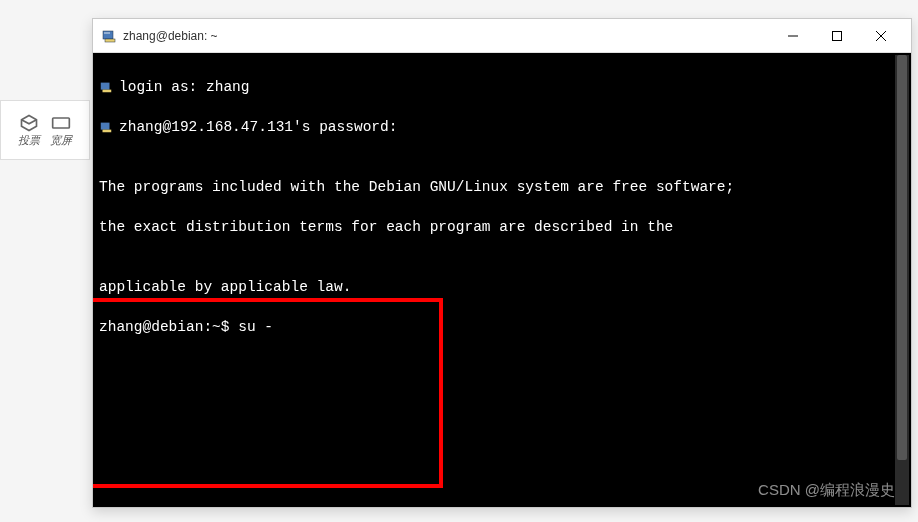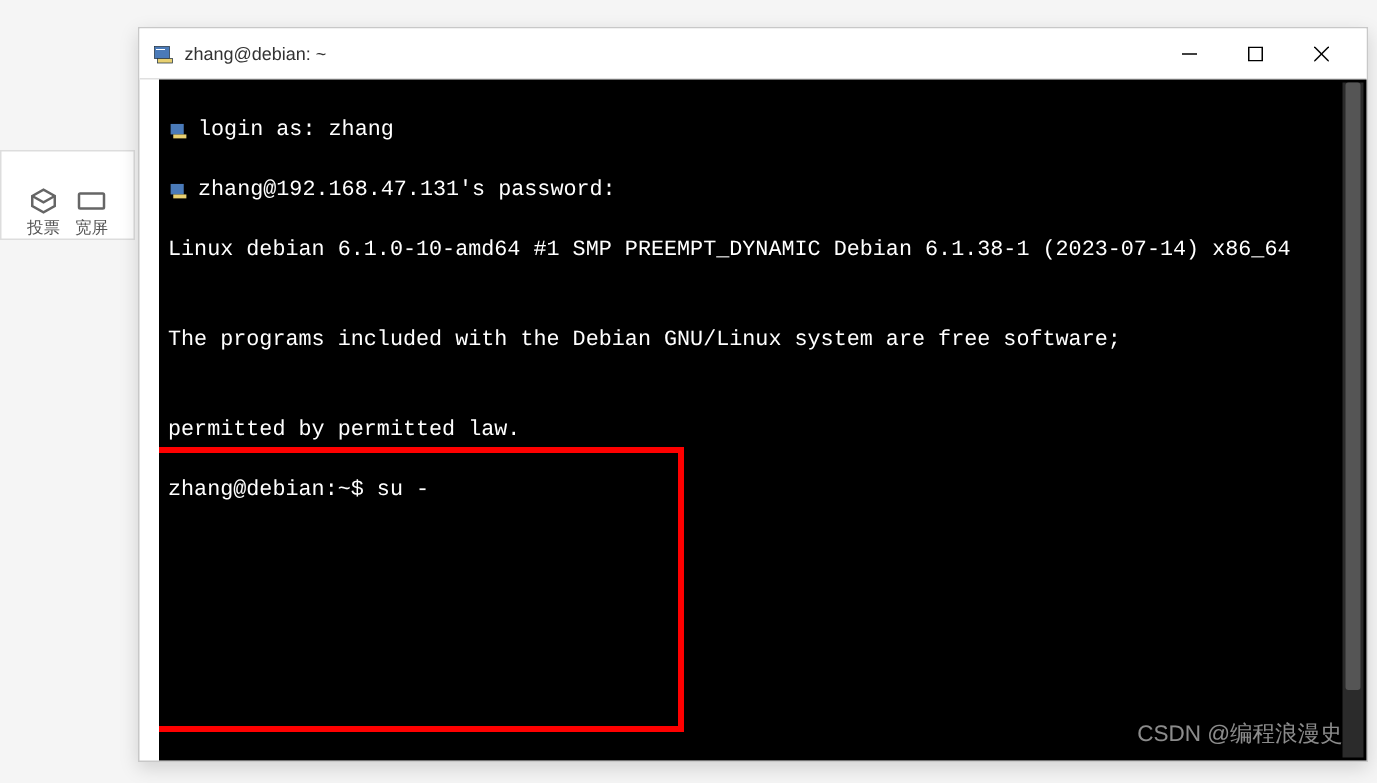--- a/index.html
+++ b/index.html
@@ -14,23 +14,24 @@
     .left-panel {
       position: absolute;
       left: 0;
       top: 100px;
       width: 90px;
       height: 60px;
       background: #fff;
       border: 1px solid #ddd;
       display: flex;
       flex-direction: row;
-      align-items: flex-end;
+      align-items: center;
       justify-content: center;
       gap: 10px;
+      font-style: italic;
     }
     .left-item {
       display: flex;
       flex-direction: column;
       align-items: center;
       font-size: 11px;
       color: #555;
       cursor: pointer;
     }
     .left-item svg { width: 20px; height: 20px; }
@@ -70,21 +71,20 @@
       flex: 1;
       background: #000;
       color: #fff;
       font-family: "Consolas", "Courier New", monospace;
       font-size: 14.5px;
       line-height: 1.38;
       padding: 4px 6px;
       position: relative;
       white-space: pre-wrap;
       overflow: hidden;
-      margin-left: 13px;
     }
     .small-icon-line { display: flex; align-items: center; }
     .small-icon-line svg { width: 14px; height: 14px; margin-right: 6px; flex-shrink: 0; }
     .red-box {
       position: absolute;
       border: 4px solid #ff0000;
       pointer-events: none;
     }
     .annotation {
       position: absolute;
@@ -169,25 +169,25 @@
 
   <div class="terminal-body">
 <div class="small-icon-line"><svg viewBox="0 0 16 16">
           <rect x="2" y="3" width="10" height="8" fill="#4a7ab8"></rect>
           <rect x="4" y="11" width="10" height="3" fill="#e8d070"></rect>
         </svg><span>login as: zhang</span></div>
 <div class="small-icon-line"><svg viewBox="0 0 16 16">
           <rect x="2" y="3" width="10" height="8" fill="#4a7ab8"></rect>
           <rect x="4" y="11" width="10" height="3" fill="#e8d070"></rect>
         </svg><span>zhang@192.168.47.131's password:</span></div>
-<span style="display: block;">Linux debian 6.1.0-10-amd64 #1 SMP PREEMPT_DYNAMIC Debian 6.1.38-1 (2023-07-14) x86_64</span>
 <span style="display: block;"></span>
 <span style="display: block;">The programs included with the Debian GNU/Linux system are free software;</span>
+<span style="display: block;">the exact distribution terms for each program are described in the</span>
 <span style="display: block;"></span>
-<span style="display: block;">permitted by permitted law.</span>
+<span style="display: block;">applicable by applicable law.</span>
 <span style="display: block;">zhang@debian:~$ su -</span>
 
 
 
 
 
 
 
     <div class="red-box" style="left:-28px; top:245px; width:378px; height:190px;"></div>
     <div class="annotation" style="left:354px; top:278px;">

